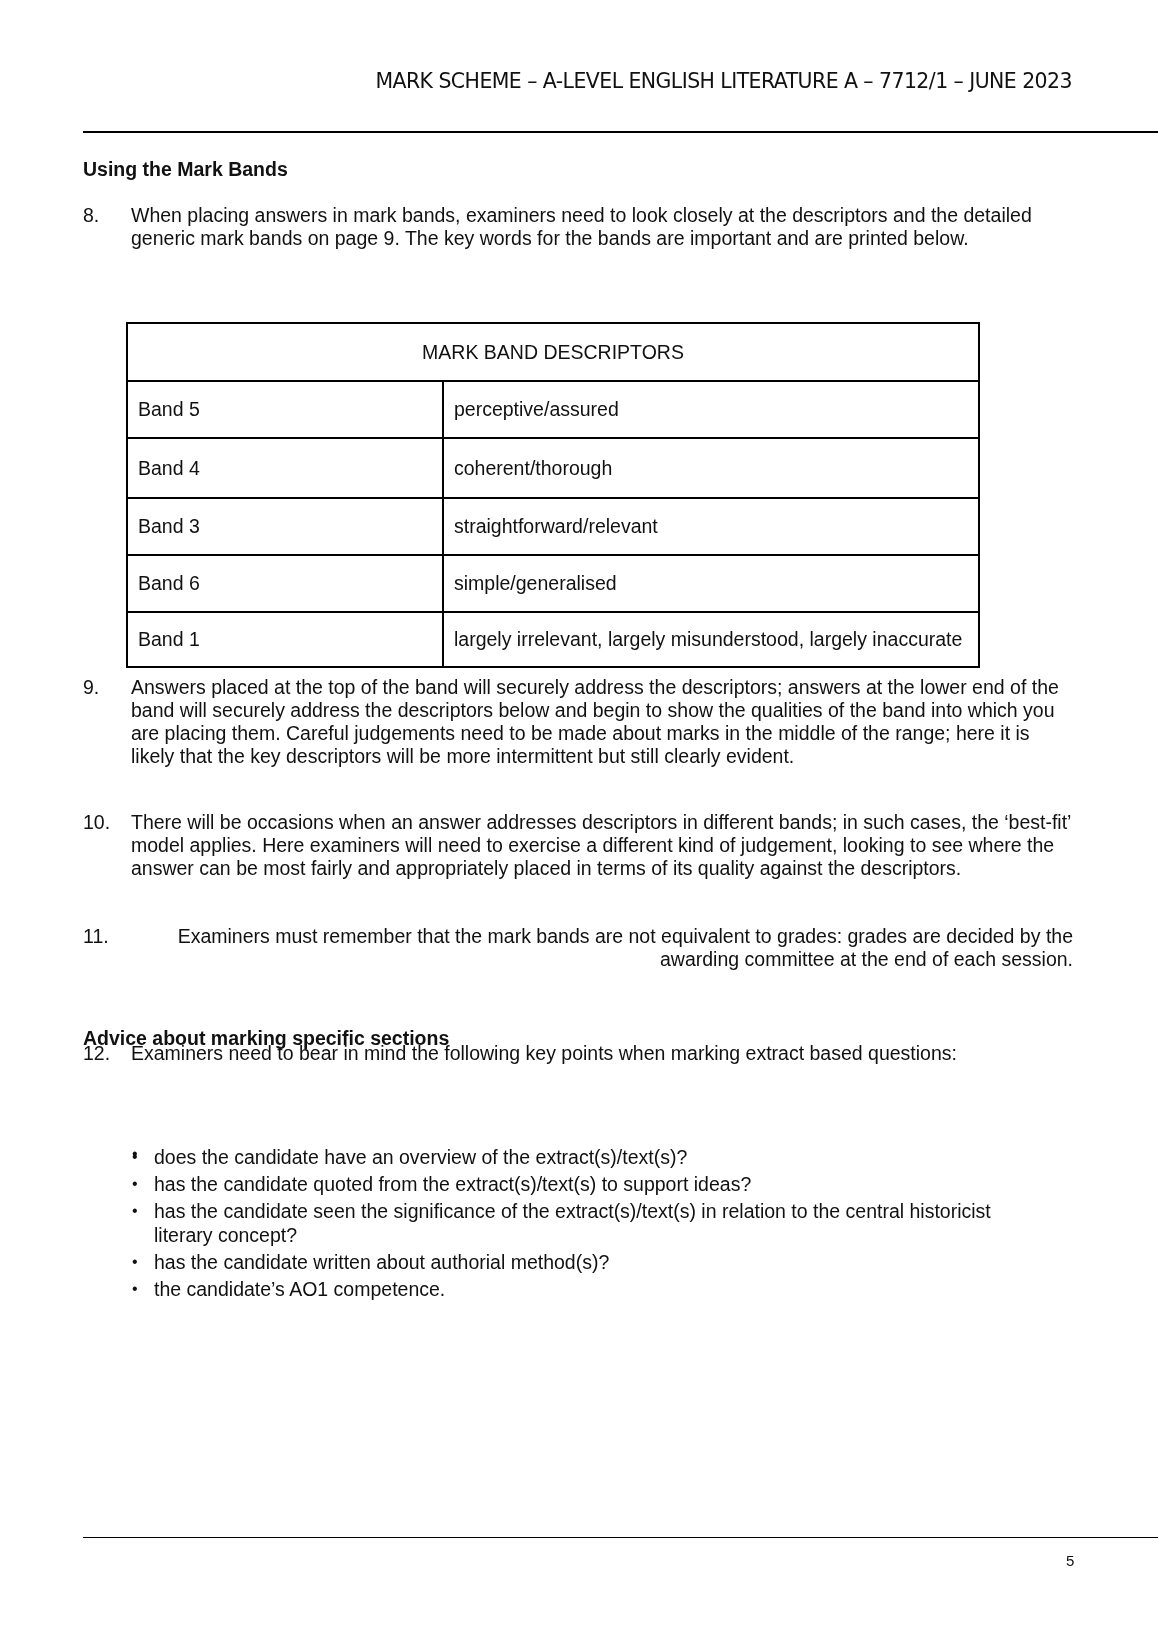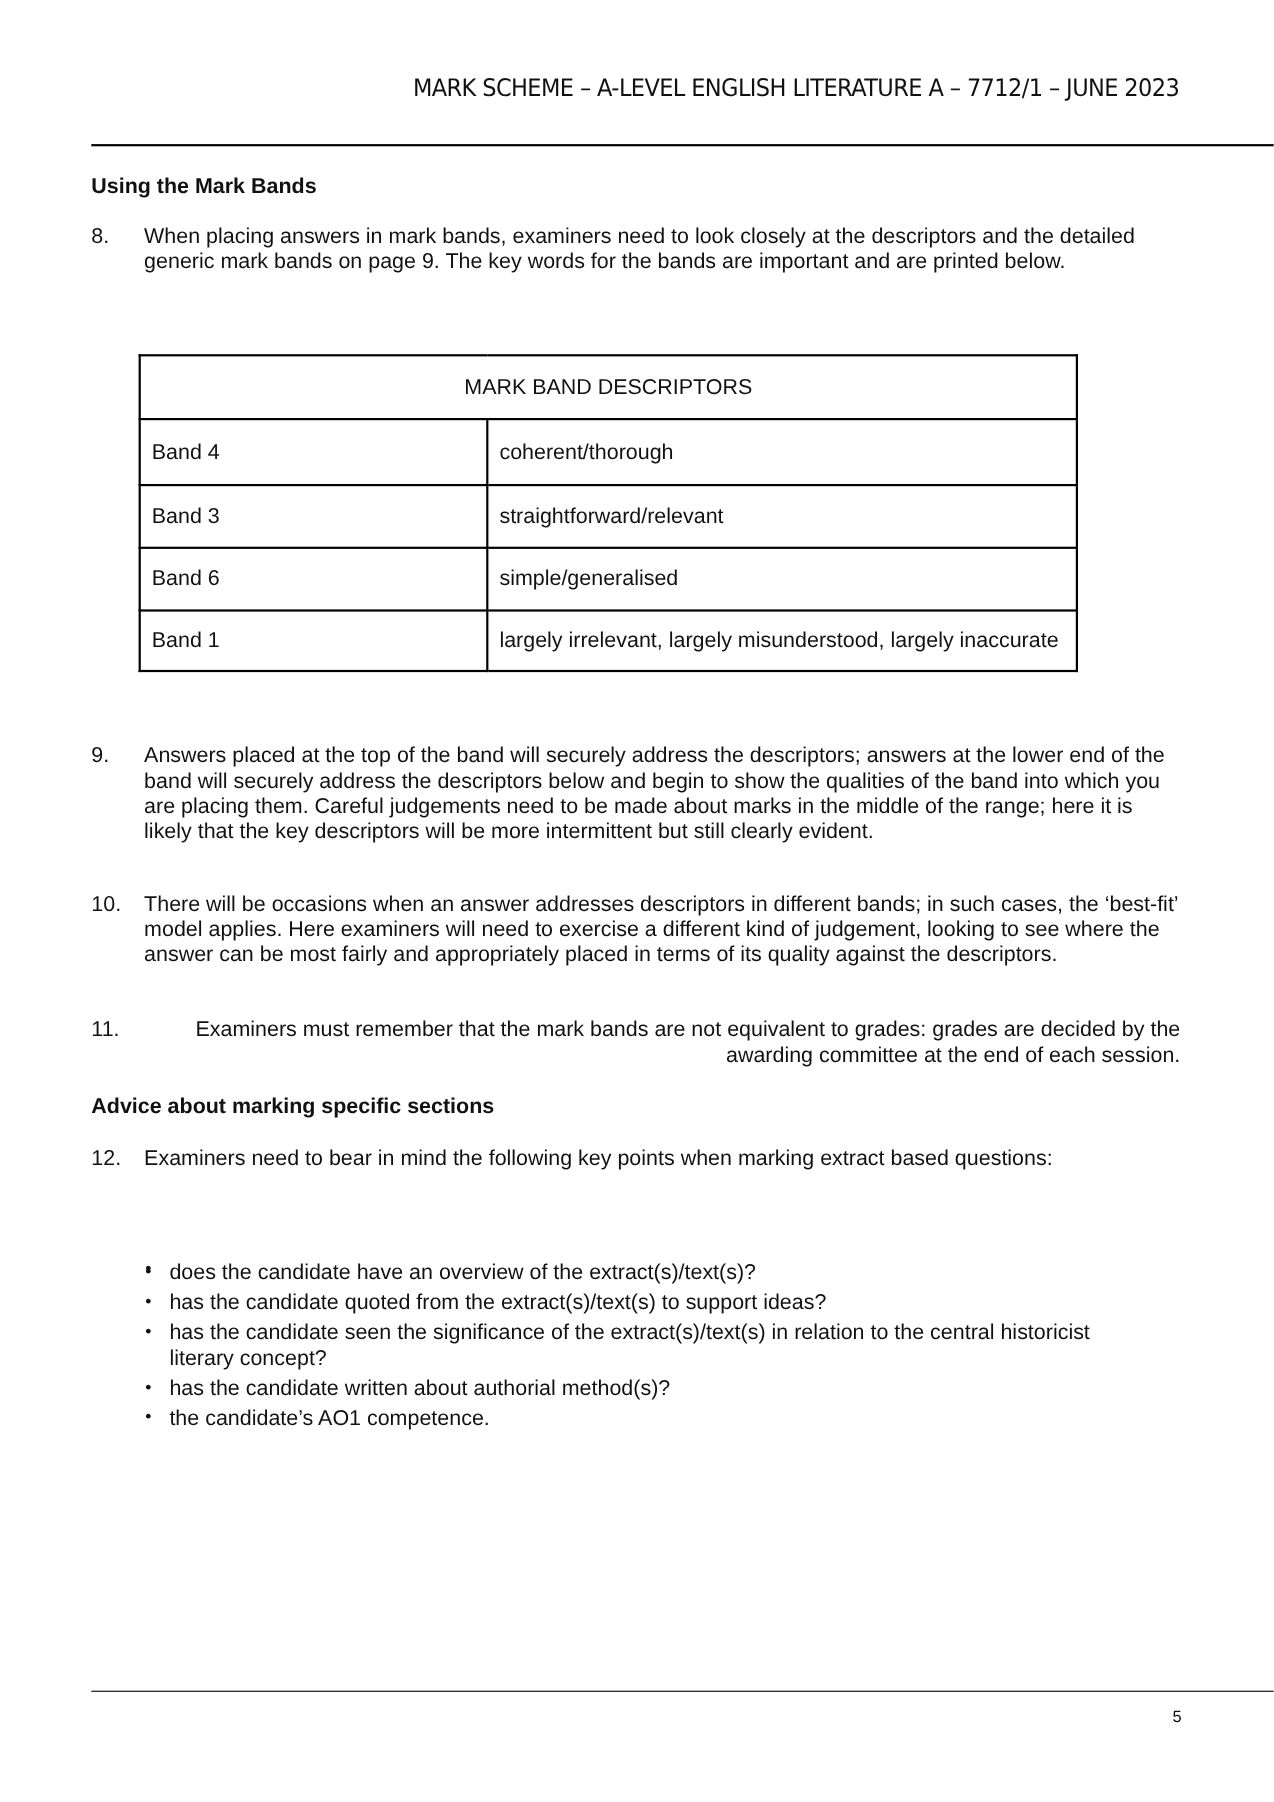--- a/index.html
+++ b/index.html
@@ -149,21 +149,21 @@
   <div class="para" style="top:811px;">
     <span class="num">10.</span>
     <span class="text">There will be occasions when an answer addresses descriptors in different bands; in such cases, the ‘best-fit’ model applies.  Here examiners will need to exercise a different kind of judgement, looking to see where the answer can be most fairly and appropriately placed in terms of its quality against the descriptors.</span>
   </div>
 
   <div class="para" style="top:925px;text-align:right;">
     <span class="num">11.</span>
     <span class="text">Examiners must remember that the mark bands are not equivalent to grades: grades are decided by the awarding committee at the end of each session.</span>
   </div>
 
-  <div class="heading" style="top:995px;">Advice about marking specific sections</div>
+  <div class="heading" style="top:1027px;">Advice about marking specific sections</div>
 
   <div class="para" style="top:1042px;">
     <span class="num">12.</span>
     <span class="text">Examiners need to bear in mind the following key points when marking extract based questions:</span>
   </div>
 
   <ul class="points">
     <li><span class="bullet">•</span></li>
     <li><span class="bullet">•</span><span>does the candidate have an overview of the extract(s)/text(s)?</span></li>
     <li><span class="bullet">•</span><span>has the candidate quoted from the extract(s)/text(s) to support ideas?</span></li>
@@ -171,20 +171,24 @@
     <li><span class="bullet">•</span><span>has the candidate written about authorial method(s)?</span></li>
     <li><span class="bullet">•</span><span>the candidate’s AO1 competence.</span></li>
   </ul>
 </div>
 
 <table class="bands">
   <tbody>
       <tr>
     <th colspan="2">MARK BAND DESCRIPTORS</th>
   </tr>
+  <tr class="r r5">
+    <td class="band-label">Band 5</td>
+    <td>perceptive/assured</td>
+  </tr>
   <tr class="r r4">
     <td class="band-label">Band 4</td>
     <td>coherent/thorough</td>
   </tr>
   <tr class="r">
     <td class="band-label">Band 3</td>
     <td>straightforward/relevant</td>
   </tr>
   <tr class="r">
     <td class="band-label">Band 6</td>

